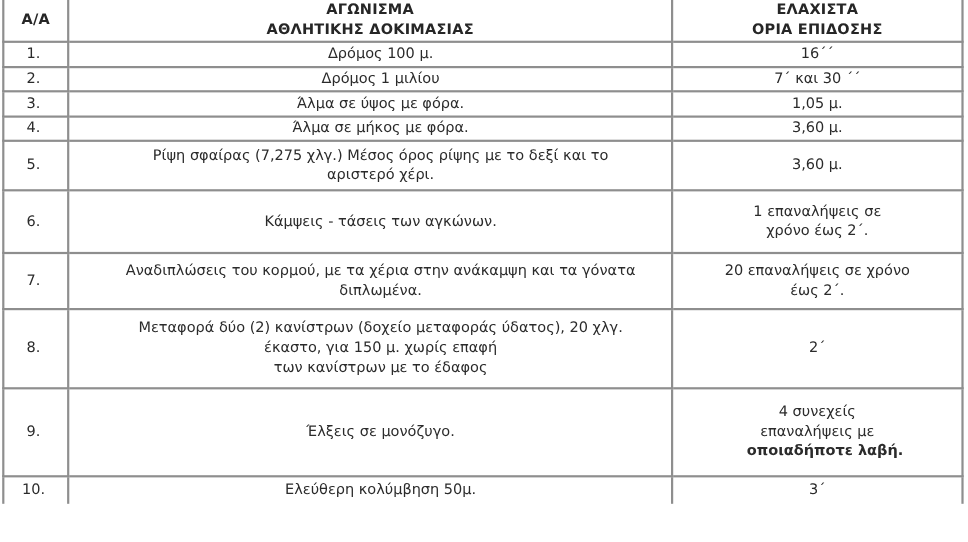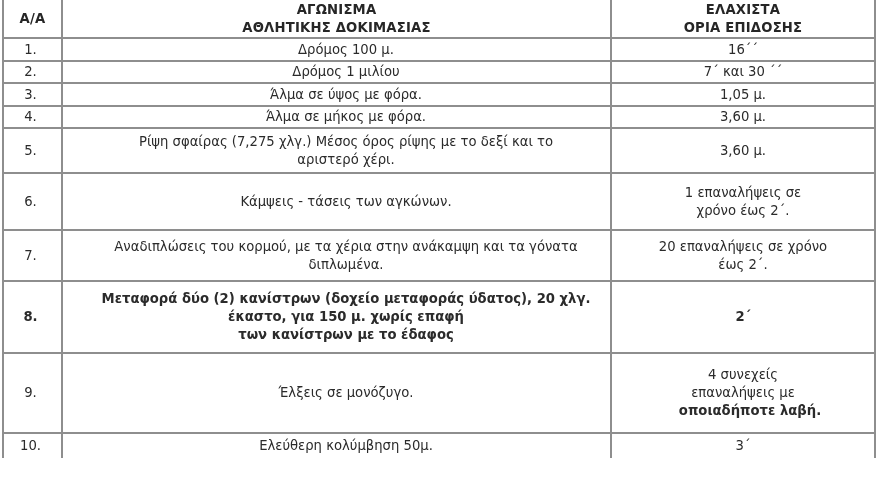--- a/index.html
+++ b/index.html
@@ -60,21 +60,21 @@
   td .line { display: block; }
   tr.h-header { height: 39px; }
   tr.h-1 { height: 23px; }
   tr.h-2 { height: 22px; }
   tr.h-3 { height: 23px; }
   tr.h-4 { height: 22px; }
   tr.h-5 { height: 45px; }
   tr.h-6 { height: 57px; }
   tr.h-7 { height: 16px; }
   tr.h-7 td { height: 49px; }
-  tr.h-8 td { height: 70px; font-weight: bold; }
+  tr.h-8 td { height: 70px; }
   tr.h-9 td { height: 78px; margin-left: 31px; }
   tr.h-10 td { height: 24px; border-bottom: none; margin-top: 32px; }
   td.limit .line.indent-r { padding-left: 14px; font-weight: bold; }
 </style>
 </head>
 <body>
 
 <div class="table-wrap">
   <table>
     <colgroup>

